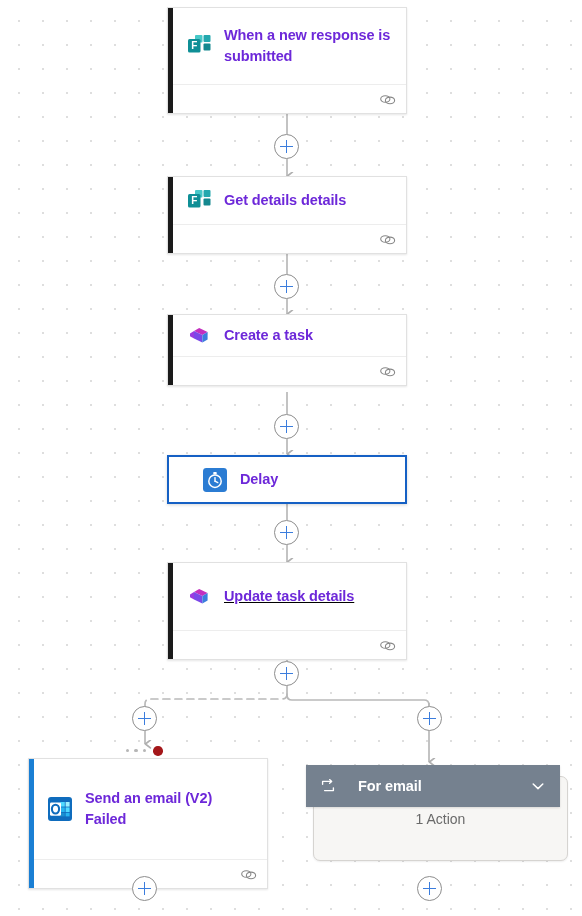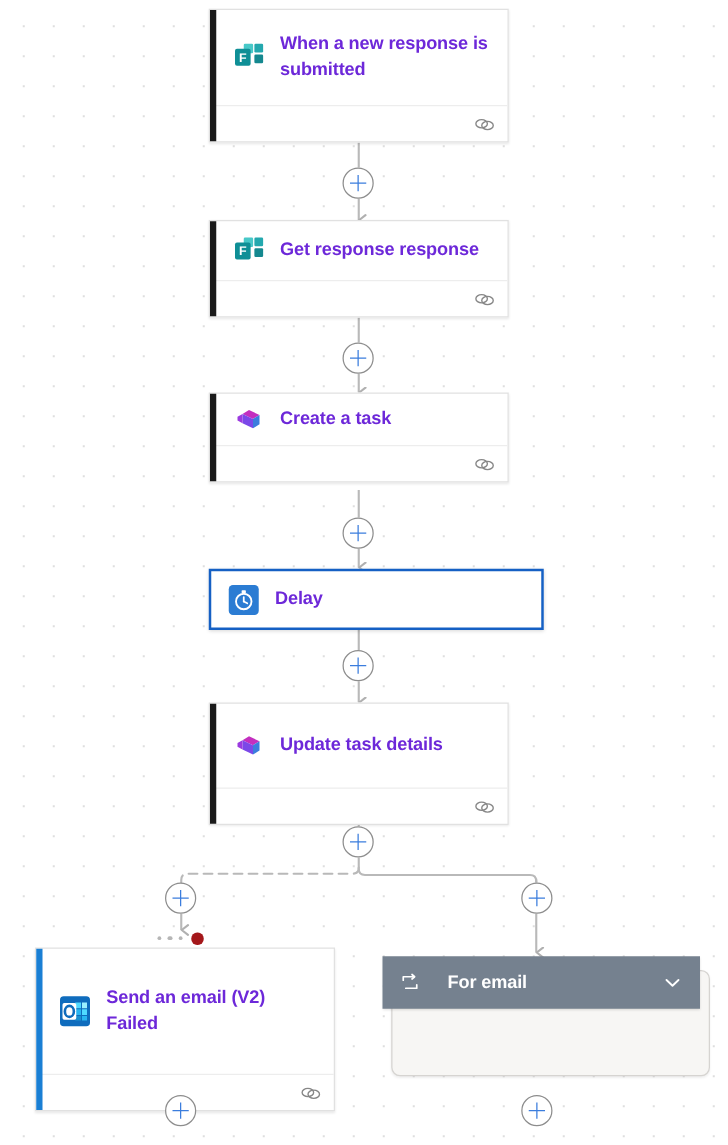--- a/index.html
+++ b/index.html
@@ -225,21 +225,21 @@
   <div class="card" style="left:167px; top:176px; width:240px; height:78px;">
     <span class="accent"></span>
     <div class="card-head">
       <svg class="op-icon" viewBox="0 0 26 26" xmlns="http://www.w3.org/2000/svg">
         <rect x="9" y="2" width="7.5" height="7.5" rx="1" fill="#47c8c8"></rect>
         <rect x="17.5" y="2" width="7" height="7" rx="1" fill="#23a8ae"></rect>
         <rect x="17.5" y="10.5" width="7" height="7" rx="1" fill="#14888f"></rect>
         <rect x="2" y="6" width="12.5" height="13.5" rx="1.6" fill="#0f8f96"></rect>
         <text x="8.2" y="16.4" font-family="Liberation Sans, sans-serif" font-size="10" font-weight="bold" fill="#ffffff" text-anchor="middle">F</text>
       </svg>
-      <span class="card-title">Get response response</span>
+      <span class="card-title">Get details details</span>
     </div>
     <div class="card-foot">
       <svg class="link-icon" viewBox="0 0 17 13" xmlns="http://www.w3.org/2000/svg">
         <ellipse cx="6.3" cy="6.0" rx="4.6" ry="3.3" fill="none" stroke="#6d6d6d" stroke-width="1.1"></ellipse>
         <ellipse cx="11.0" cy="7.4" rx="4.6" ry="3.3" fill="none" stroke="#6d6d6d" stroke-width="1.1"></ellipse>
       </svg>
     </div>
   </div>
 
   <div class="plus" style="left:274px; top:274px;"></div>
@@ -258,36 +258,36 @@
     <div class="card-foot">
       <svg class="link-icon" viewBox="0 0 17 13" xmlns="http://www.w3.org/2000/svg">
         <ellipse cx="6.3" cy="6.0" rx="4.6" ry="3.3" fill="none" stroke="#6d6d6d" stroke-width="1.1"></ellipse>
         <ellipse cx="11.0" cy="7.4" rx="4.6" ry="3.3" fill="none" stroke="#6d6d6d" stroke-width="1.1"></ellipse>
       </svg>
     </div>
   </div>
 
   <div class="plus" style="left:274px; top:414px;"></div>
 
-  <div class="card selected no-foot" style="left:167px; top:455px; width:268px; height:49px;">
+  <div class="card selected no-foot" style="left:167px; top:455px; width:240px; height:49px;padding-left:20px;">
     <div class="card-head" style="padding-left:13px;">
       <svg class="op-icon" viewBox="0 0 26 26" xmlns="http://www.w3.org/2000/svg">
         <rect x="1" y="1" width="24" height="24" rx="3.4" fill="#2b7cd3"></rect>
         <circle cx="13" cy="14.2" r="6.2" fill="none" stroke="#ffffff" stroke-width="1.5"></circle>
         <rect x="11.3" y="5.1" width="3.4" height="2.4" rx="0.6" fill="#ffffff"></rect>
         <line x1="13" y1="14.2" x2="13" y2="10.6" stroke="#ffffff" stroke-width="1.4" stroke-linecap="round"></line>
         <line x1="13" y1="14.2" x2="15.8" y2="15.6" stroke="#ffffff" stroke-width="1.4" stroke-linecap="round"></line>
       </svg>
       <span class="card-title">Delay</span>
     </div>
   </div>
 
   <div class="plus" style="left:274px; top:520px;"></div>
 
-  <div class="card" style="left:167px; top:562px; width:240px; height:98px;">
+  <div class="card" style="left:167px; top:562px; width:240px; height:98px;text-decoration:underline;">
     <span class="accent"></span>
     <div class="card-head">
       <svg class="op-icon" viewBox="0 0 26 26" xmlns="http://www.w3.org/2000/svg">
         <path d="M13.2 5.0 L21.6 9.0 L16.4 12.1 L8.0 8.1 Z" fill="#c32fbf"></path>
         <path d="M8.0 8.1 L16.4 12.1 L16.4 19.6 L8.0 15.5 Z" fill="#7b48e8"></path>
         <path d="M16.4 12.1 L21.6 9.0 L21.6 16.4 L16.4 19.6 Z" fill="#3b7ddd"></path>
         <path d="M4.0 10.4 L8.0 8.1 L8.0 15.5 L4.0 13.3 Z" fill="#9b3ae0"></path>
       </svg>
       <span class="card-title">Update task details</span>
     </div>
@@ -343,18 +343,19 @@
     <div class="scope-head">
       <svg class="loop-icon" viewBox="0 0 16 16" xmlns="http://www.w3.org/2000/svg">
         <path d="M2.6 6.2 V3.4 H11.4 M13.4 9.8 V12.6 H4.6" fill="none" stroke="#ffffff" stroke-width="1.35" stroke-linecap="round" stroke-linejoin="round"></path>
         <path d="M9.6 1.6 L11.7 3.4 L9.6 5.2" fill="none" stroke="#ffffff" stroke-width="1.35" stroke-linecap="round" stroke-linejoin="round"></path>
       </svg>
       <span class="scope-title">For email</span>
       <svg class="chev-icon" viewBox="0 0 16 16" xmlns="http://www.w3.org/2000/svg">
         <path d="M3.2 6.0 L8 10.6 L12.8 6.0" fill="none" stroke="#ffffff" stroke-width="1.5" stroke-linecap="round" stroke-linejoin="round"></path>
       </svg>
     </div>
+    <div class="scope-body">1 Action</div>
   </div>
 
   <div class="plus" style="left:132px; top:876px;"></div>
   <div class="plus" style="left:417px; top:876px;"></div>
 
 </div>
 
 </body></html>

